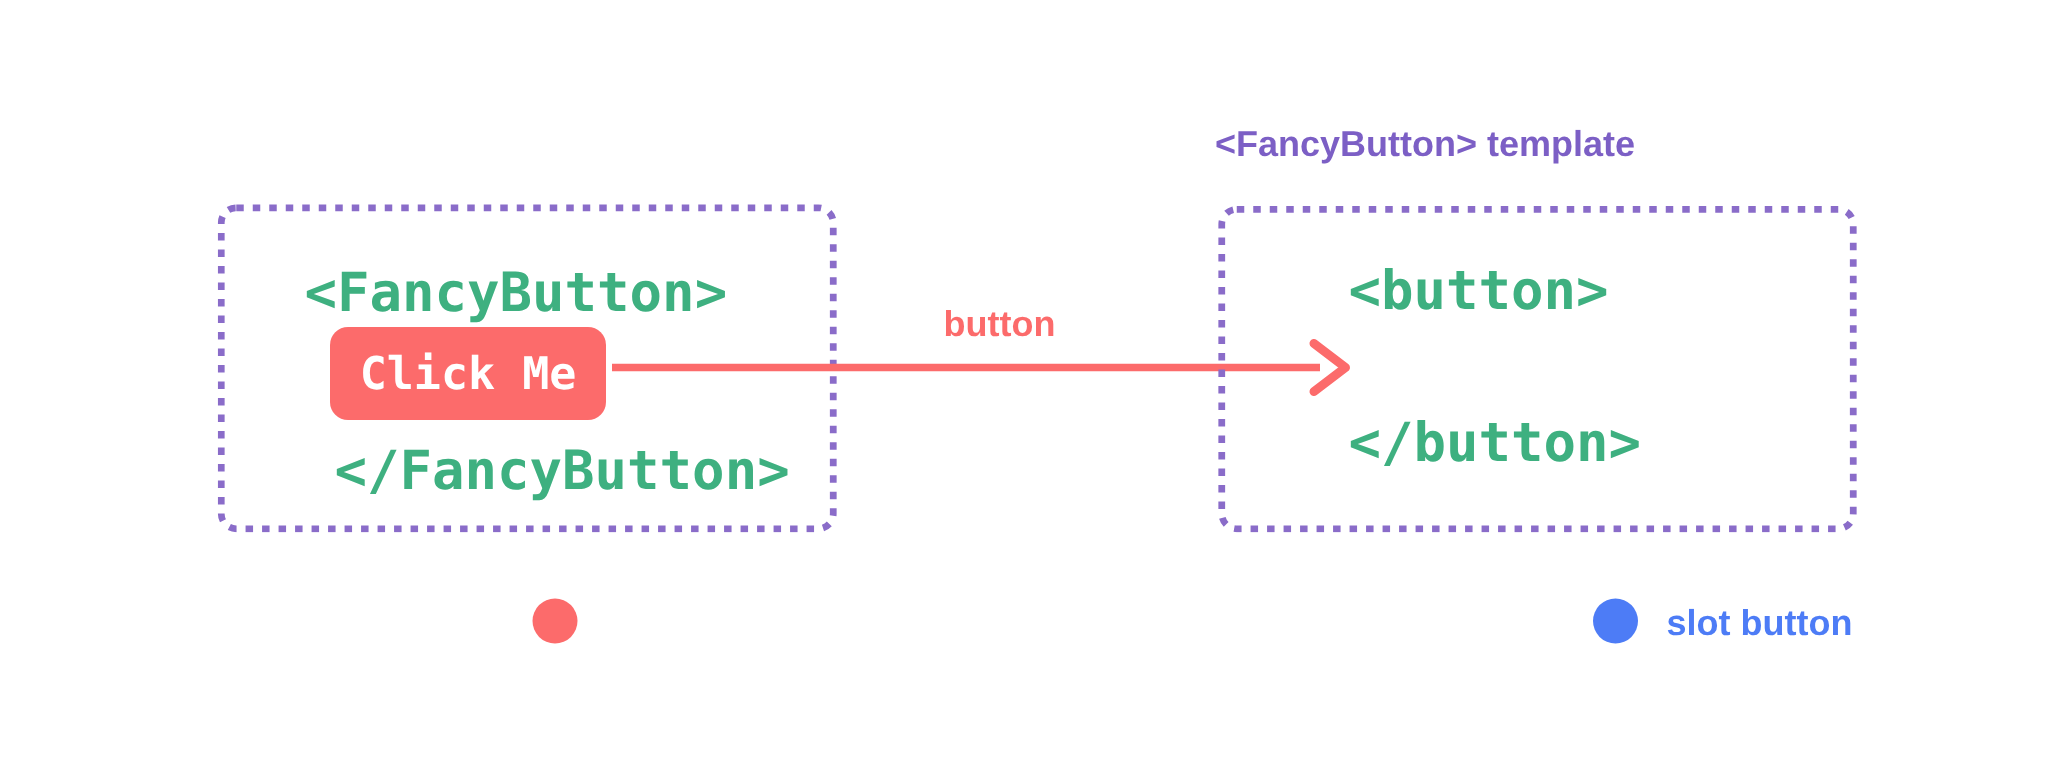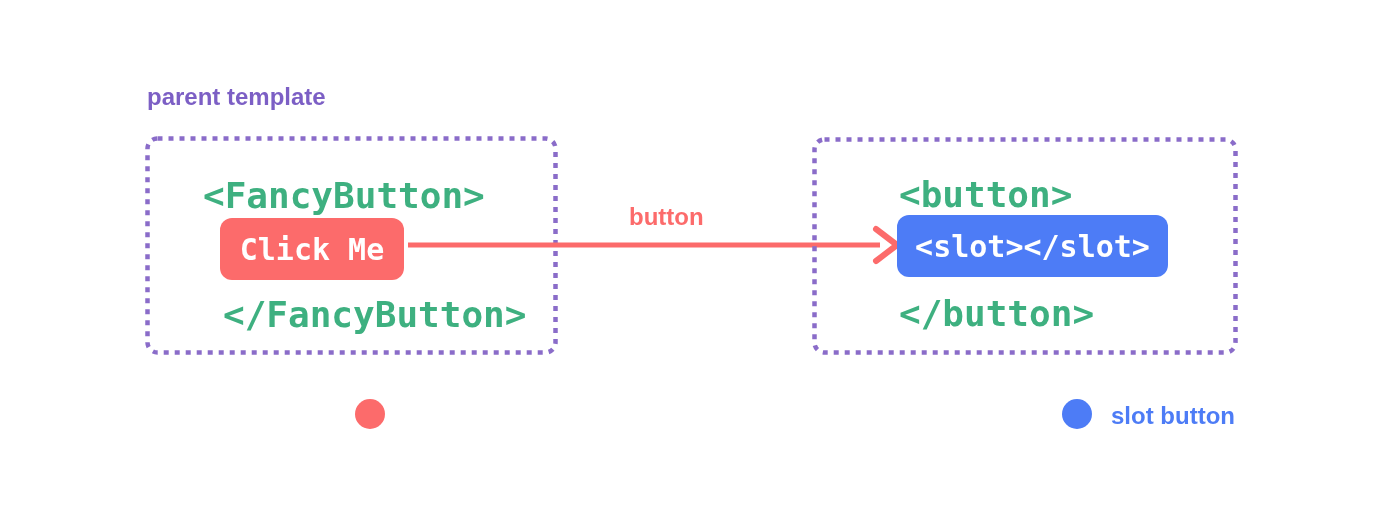--- a/index.html
+++ b/index.html
@@ -88,52 +88,49 @@
     white-space:nowrap;
   }
   .legend-red{color:var(--red,#fc6b6b);}
   .legend-blue{color:var(--blue,#4d7cf6);}
 </style>
 </head>
 <body>
 
 <div class="stage">
 
-  <div class="abs heading" style="left:147px;top:85px;">parent template</div>
 
   <svg class="abs" style="left:145px;top:136px;" width="413" height="219">
     <rect class="dashed-rect" x="2.5" y="2.5" width="408" height="214" rx="10"></rect>
   </svg>
 
   <div class="abs code" style="left:203px;top:178px;">&lt;FancyButton&gt;</div>
 
   <div class="abs pill pill-red" style="left:220px;top:218px;width:184px;height:62px;">
     <span>Click Me</span>
   </div>
 
   <div class="abs code" style="left:203px;top:297px;margin-left:20px;">&lt;/FancyButton&gt;</div>
 
   <div class="abs arrow-label" style="left:629px;top:205px;">button</div>
 
   <svg class="abs" style="left:408px;top:223px;" width="500" height="44">
     <line class="arrow-line" x1="0" y1="22" x2="472" y2="22"></line>
     <polyline class="arrow-head" points="468,6 489,22 468,38"></polyline>
   </svg>
 
+  <div class="abs heading" style="left:810px;top:85px;">&lt;FancyButton&gt; template</div>
 
   <svg class="abs" style="left:812px;top:137px;" width="426" height="218">
     <rect class="dashed-rect" x="2.5" y="2.5" width="421" height="213" rx="10"></rect>
   </svg>
 
   <div class="abs code" style="left:899px;top:177px;">&lt;button&gt;</div>
 
-  <div class="abs pill pill-blue" style="left:897px;top:215px;width:271px;height:62px;">
-    <span>&lt;slot&gt;&lt;/slot&gt;</span>
-  </div>
 
-  <div class="abs code" style="left:899px;top:296px;">&lt;/button&gt;</div>
+  <div class="abs code" style="left:899px;top:278px;">&lt;/button&gt;</div>
 
   <div class="abs legend-dot dot-red" style="left:355px;top:399px;"></div>
 
   <div class="abs legend-dot dot-blue" style="left:1062px;top:399px;"></div>
   <div class="abs legend-label legend-blue" style="left:1111px;top:404px;">slot button</div>
 
 </div>
 
 </body></html>

